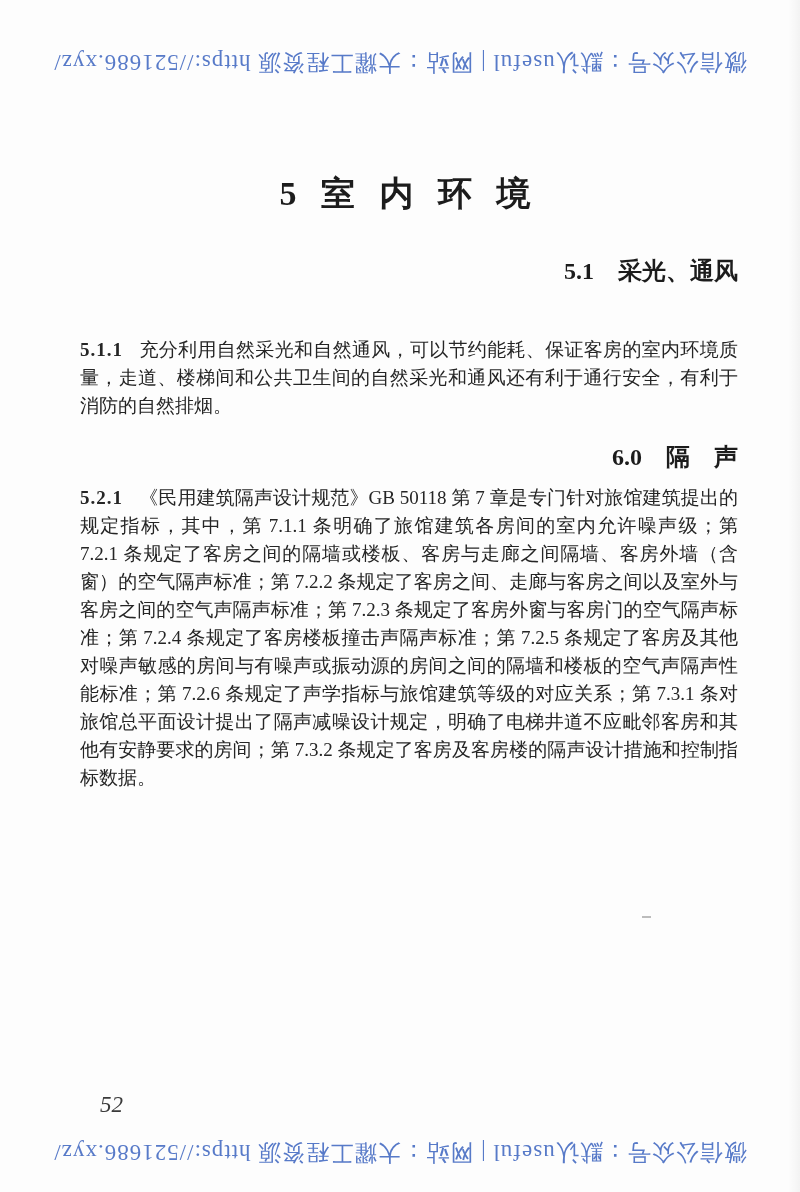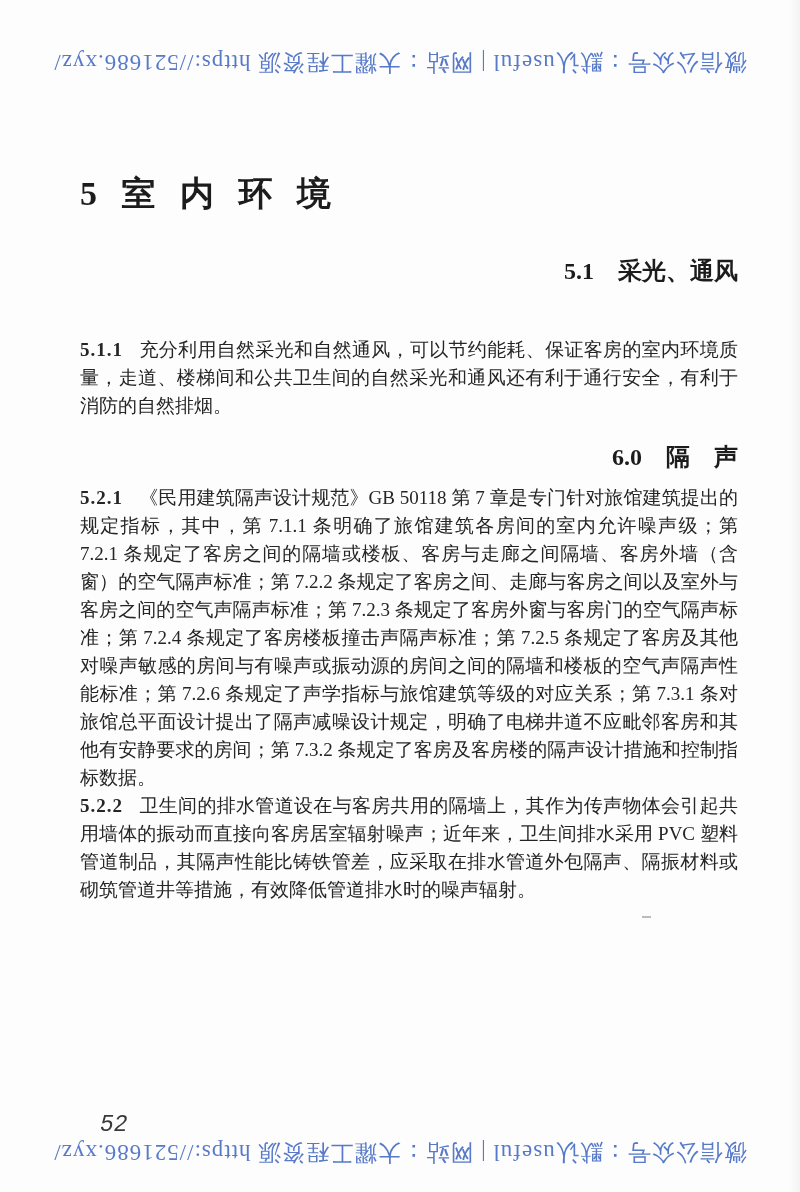--- a/index.html
+++ b/index.html
@@ -39,20 +39,21 @@
   .watermark.top { top: 38px; }
   .watermark.bottom { top: 1128px; }
 
   .content {
     position: absolute;
     left: 80px;
     width: 658px;
     top: 172px;
   }
   .chapter-title {
+    text-align: center;
     font-size: 34px;
     font-weight: bold;
     letter-spacing: 8px;
     color: #1c1c1c;
     margin: 0 0 0 0;
     line-height: 44px;
   }
   .section-heading {
     text-align: right;
     font-size: 24px;
@@ -78,22 +79,21 @@
     margin-right: 0.85em;
     letter-spacing: 1px;
   }
   .page-number {
     position: absolute;
     left: 100px;
     top: 1092px;
     font-style: italic;
     font-size: 23px;
     color: #3a3a3a;
-    font-family: Liberation Mono, monospace;
-    margin-top: 20px;
+    font-family: Liberation Serif, serif;
   }
   .scan-artifact-dash {
     position: absolute;
     left: 642px;
     top: 916px;
     width: 9px;
     height: 2px;
     background: #9a9a9a;
     opacity: 0.65;
   }
@@ -110,21 +110,20 @@
   <h1 class="chapter-title">5 室 内 环 境</h1>
 
   <h2 class="section-heading h51">5.1　采光、通风</h2>
 
   <p class="clause p511"><span class="clause-label">5.1.1</span><span>充分利用自然采光和自然通风，可以节约能耗、保证客房的室内环境质量，走道、楼梯间和公共卫生间的自然采光和通风还有利于通行安全，有利于消防的自然排烟。</span></p>
 
   <h2 class="section-heading h52">6.0　隔　声</h2>
 
   <p class="clause p521"><span class="clause-label">5.2.1</span><span>《民用建筑隔声设计规范》GB 50118 第 7 章是专门针对旅馆建筑提出的规定指标，其中，第 7.1.1 条明确了旅馆建筑各房间的室内允许噪声级；第 7.2.1 条规定了客房之间的隔墙或楼板、客房与走廊之间隔墙、客房外墙（含窗）的空气隔声标准；第 7.2.2 条规定了客房之间、走廊与客房之间以及室外与客房之间的空气声隔声标准；第 7.2.3 条规定了客房外窗与客房门的空气隔声标准；第 7.2.4 条规定了客房楼板撞击声隔声标准；第 7.2.5 条规定了客房及其他对噪声敏感的房间与有噪声或振动源的房间之间的隔墙和楼板的空气声隔声性能标准；第 7.2.6 条规定了声学指标与旅馆建筑等级的对应关系；第 7.3.1 条对旅馆总平面设计提出了隔声减噪设计规定，明确了电梯井道不应毗邻客房和其他有安静要求的房间；第 7.3.2 条规定了客房及客房楼的隔声设计措施和控制指标数据。</span></p>
 
-  <p class="clause p522"><span class="clause-label">5.2.2</span><span>卫生间的排水管道设在与客房共用的隔墙上，其作为传声物体会引起共用墙体的振动而直接向客房居室辐射噪声；近年来，卫生间排水采用 PVC 塑料管道制品，其隔声性能比铸铁管差，应采取在排水管道外包隔声、隔振材料或砌筑管道井等措施，有效降低管道排水时的噪声辐射。</span></p>
 
 </div>
 
 <div class="scan-artifact-dash"></div>
 
 <div class="page-number">52</div>
 
 <div class="watermark bottom">微信公众号：默认useful | 网站：大耀工程资源 https://521686.xyz/</div>
 
 </body></html>

